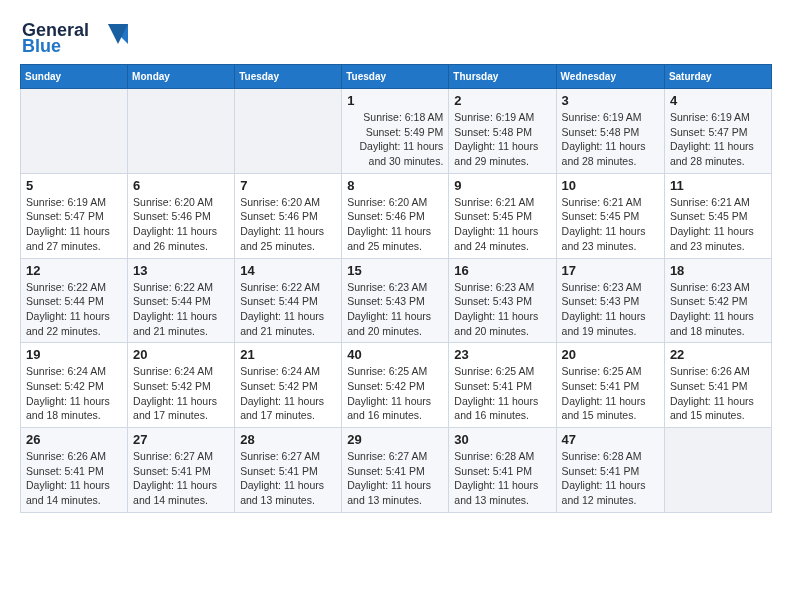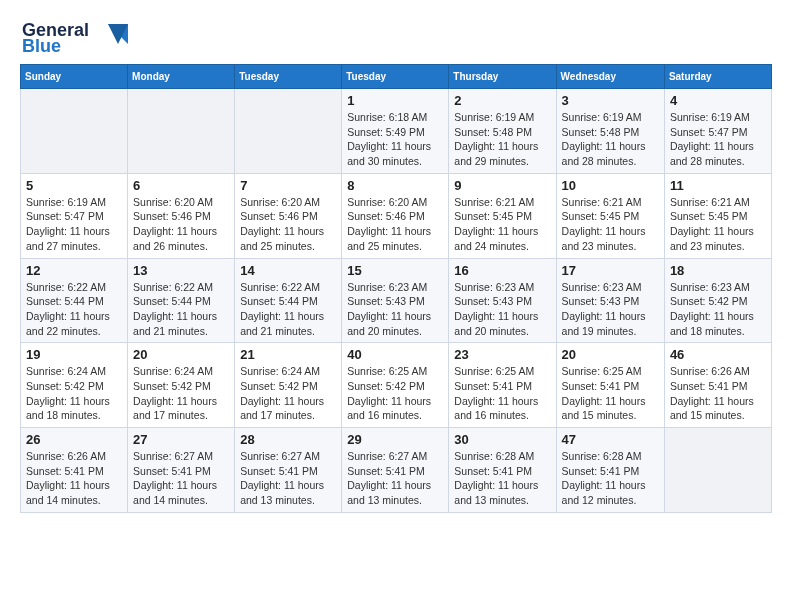--- a/index.html
+++ b/index.html
@@ -116,21 +116,21 @@
           <th>Saturday</th>
         </tr>
     </thead>
     <tbody id="calendar-body">
     <tr>
           <td class="empty-cell"></td>
           <td class="empty-cell"></td>
           <td class="empty-cell"></td>
           <td>
             <span class="day-num">1</span>
-            <div class="day-info" style="white-space: pre-line;">Sunrise: 6:18 AM
+            <div class="day-info" style="white-space: pre-line; text-align: right;">Sunrise: 6:18 AM
 Sunset: 5:49 PM
 Daylight: 11 hours
 and 30 minutes.</div>
           </td>
           <td>
             <span class="day-num">2</span>
             <div class="day-info" style="white-space: pre-line;">Sunrise: 6:19 AM
 Sunset: 5:48 PM
 Daylight: 11 hours
 and 29 minutes.</div>
@@ -289,21 +289,21 @@
 and 16 minutes.</div>
           </td>
           <td>
             <span class="day-num">20</span>
             <div class="day-info" style="white-space: pre-line;">Sunrise: 6:25 AM
 Sunset: 5:41 PM
 Daylight: 11 hours
 and 15 minutes.</div>
           </td>
           <td>
-            <span class="day-num">46</span>
+            <span class="day-num">22</span>
             <div class="day-info" style="white-space: pre-line;">Sunrise: 6:26 AM
 Sunset: 5:41 PM
 Daylight: 11 hours
 and 15 minutes.</div>
           </td>
         </tr>
         <tr>
           <td>
             <span class="day-num">26</span>
             <div class="day-info" style="white-space: pre-line;">Sunrise: 6:26 AM

